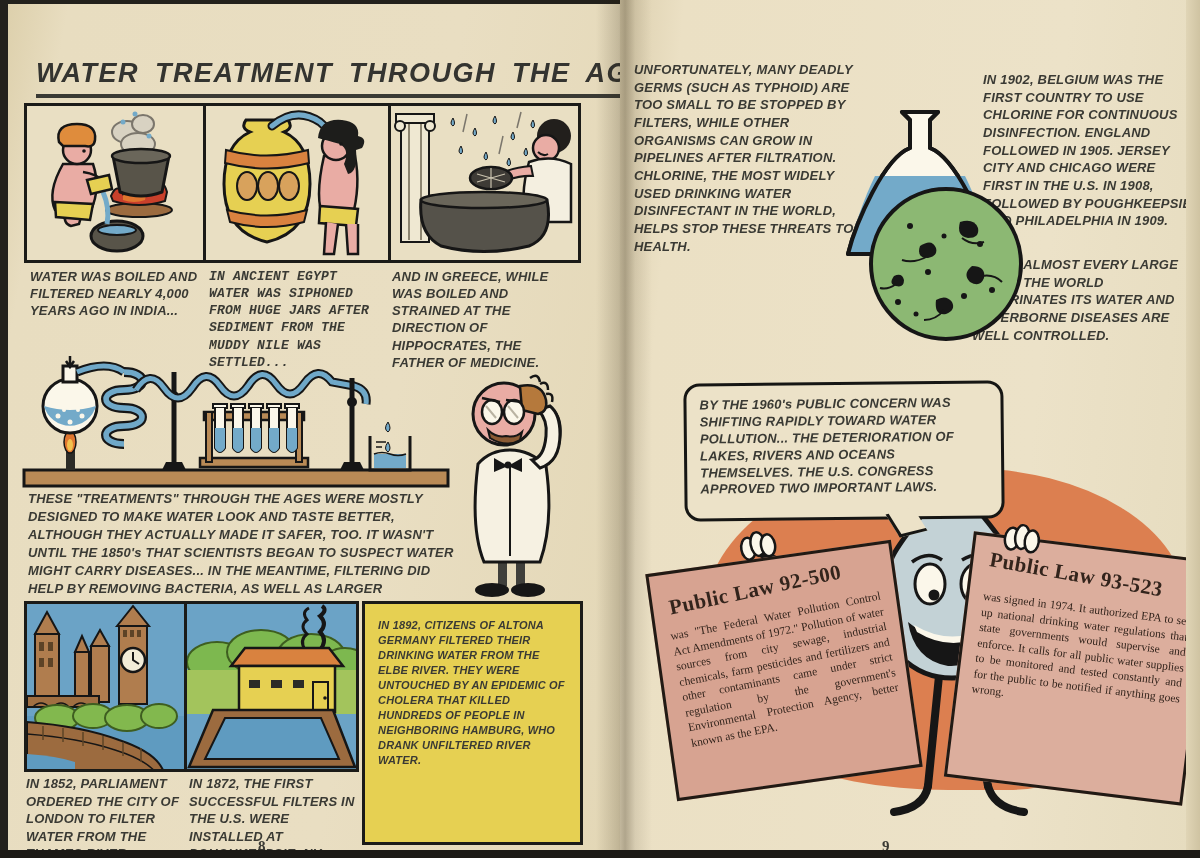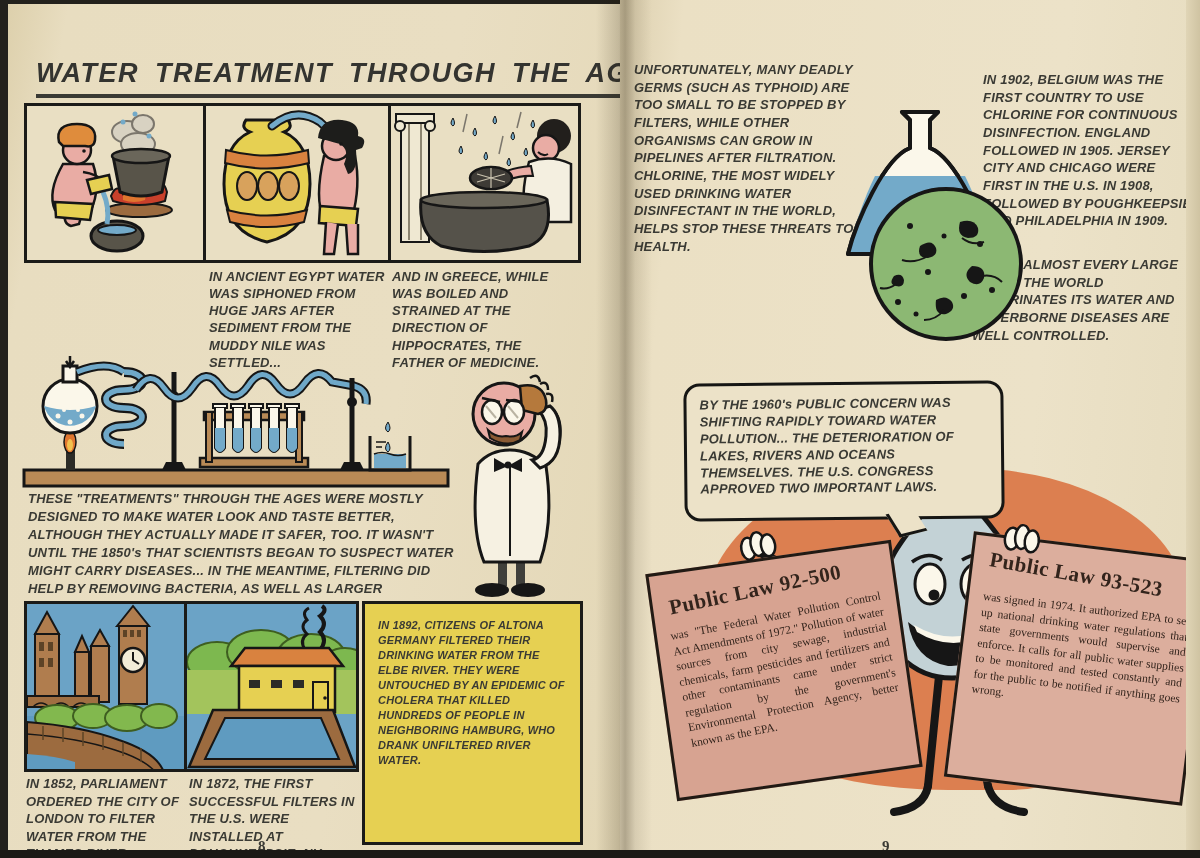--- a/index.html
+++ b/index.html
@@ -17,21 +17,21 @@
   .comic{font-weight:700;font-style:italic;color:#3a3a34;letter-spacing:.2px;}
   .abs{position:absolute;}
   
   .title{left:28px;top:54px;font-size:27px;letter-spacing:1.5px;word-spacing:7px;color:#343430;
     border-bottom:4px solid #3a3a34;padding-bottom:5px;white-space:nowrap;}
   .panel-row{left:16px;top:99px;display:flex;}
   .panel{border:3px solid #1b1b18;background:#e9dfc3;height:160px;}
   .panel + .panel{margin-left:-3px;}
   .cap{font-size:13px;line-height:1.32;}
   .cap1{left:22px;top:264px;width:170px;}
-  .cap2{left:201px;top:264px;width:176px;}
+  .cap2{left:201px;top:264px;width:176px;font-family:Liberation Mono, monospace;}
   .cap3{left:384px;top:264px;width:182px;}
   .lab-svg{left:14px;top:346px;}
   .scientist-svg{left:438px;top:358px;}
   .para{left:20px;top:486px;width:432px;font-size:13px;line-height:1.38;}
   .brow2{left:16px;top:597px;display:flex;}
   .yellow-box{left:354px;top:597px;width:221px;height:244px;background:#e6d052;border:3px solid #1b1b18;
     padding:14px 10px 8px 13px;font-size:11px;line-height:1.36;}
   .bcap1{left:18px;top:771px;width:160px;font-size:13px;line-height:1.35;}
   .bcap2{left:181px;top:771px;width:174px;font-size:13px;line-height:1.35;}
   .pagenum{font-size:15px;font-weight:700;color:#3a3a34;font-style:normal;font-family:"Liberation Serif",serif;}
@@ -152,20 +152,21 @@
           <path d="M140,62 q-24,4 -34,10" stroke="#161616" stroke-width="2.5" fill="none"></path>
           <path d="M140,60 q-22,2 -32,9 l4,7 q16,-7 30,-6 Z" fill="#e9aca4" stroke="#161616" stroke-width="2"></path>
           <ellipse cx="100" cy="72" rx="21" ry="11" fill="#3e3b36" stroke="#161616" stroke-width="2.5"></ellipse>
           <path d="M86,68 l28,8 M86,76 l28,-8 M100,62 l0,20" stroke="#c9c2ae" stroke-width="1.2"></path>
           <path d="M30,94 q64,-15 126,0 q7,36 -18,46 q-46,11 -88,0 q-23,-12 -20,-46 Z" fill="#55524a" stroke="#161616" stroke-width="3"></path>
           <ellipse cx="93" cy="94" rx="63" ry="8" fill="#6a665a" stroke="#161616" stroke-width="2.5"></ellipse>
         </svg>
       </div>
     </div>
 
+    <div class="abs comic cap cap1">WATER WAS BOILED AND FILTERED NEARLY 4,000 YEARS AGO IN INDIA...</div>
     <div class="abs comic cap cap2">IN ANCIENT EGYPT WATER WAS SIPHONED FROM HUGE JARS AFTER SEDIMENT FROM THE MUDDY NILE WAS SETTLED...</div>
     <div class="abs comic cap cap3">AND IN GREECE, WHILE WAS BOILED AND STRAINED AT THE DIRECTION OF HIPPOCRATES, THE FATHER OF MEDICINE.</div>
 
     <svg class="abs lab-svg" width="432" height="142" viewBox="0 0 432 142">
       <rect x="2" y="120" width="424" height="16" fill="#b98a56" stroke="#161616" stroke-width="3"></rect>
       <rect x="44" y="100" width="9" height="20" fill="#2b2b27"></rect>
       <ellipse cx="48" cy="92" rx="6" ry="11" fill="#e0762f" stroke="#161616" stroke-width="1.5"></ellipse>
       <ellipse cx="48" cy="95" rx="3" ry="6" fill="#f2c14e"></ellipse>
       <circle cx="48" cy="56" r="27" fill="#fbf7ea" stroke="#161616" stroke-width="3"></circle>
       <path d="M22,56 a27,27 0 0 0 52,0 q-26,8 -52,0 Z" fill="#73aac9"></path>

